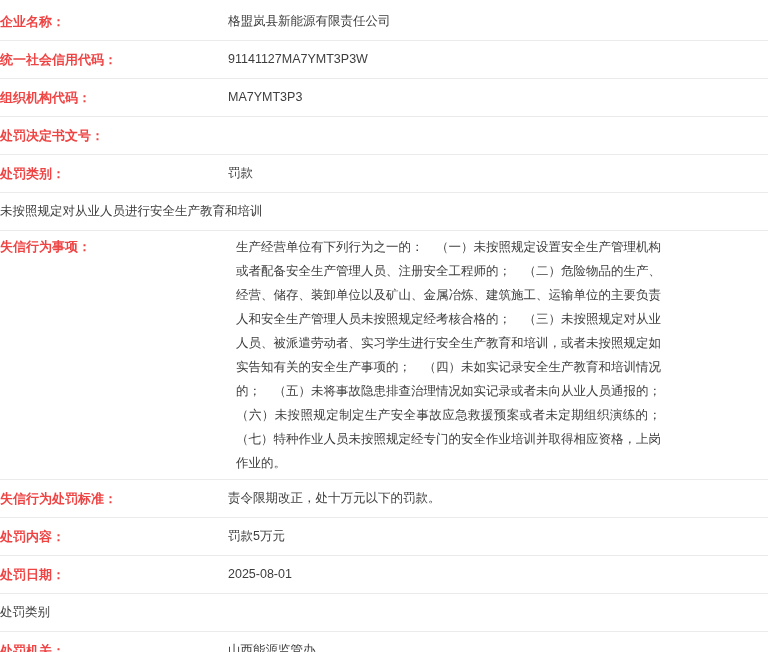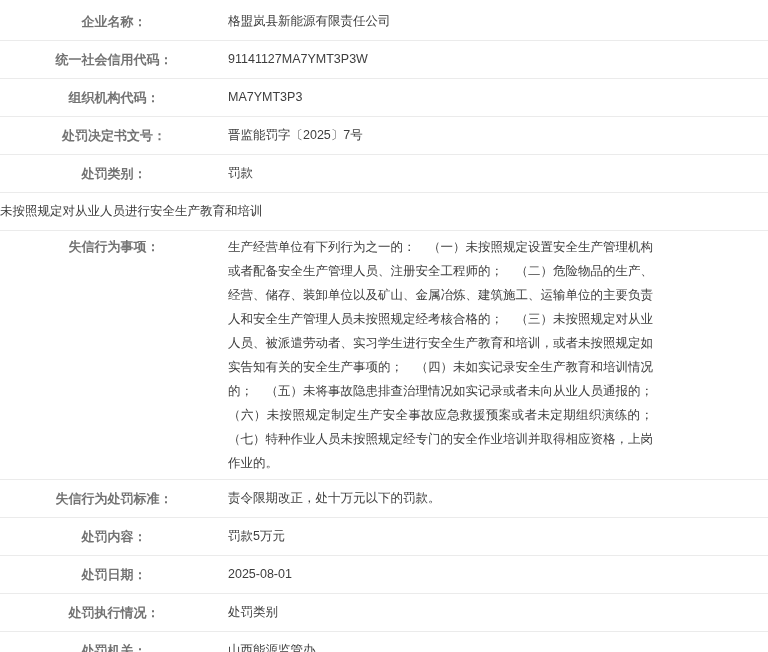--- a/index.html
+++ b/index.html
@@ -17,36 +17,37 @@
   }
   .row {
     display: flex;
     align-items: flex-start;
     border-bottom: 1px solid #ebebeb;
     padding: 9px 0;
   }
   .label {
     flex: 0 0 228px;
     width: 228px;
-    text-align: center;
+    text-align: left;
     font-weight: 700;
-    color: #737373;
+    color: #ef4444;
     font-size: 13px;
     line-height: 19px;
     white-space: nowrap;
   }
   .value {
     width: 425px;
     color: #3d3d3d;
     font-size: 12.5px;
     line-height: 19px;
     word-break: break-all;
   }
   .row.multiline {
     padding: 4px 0;
+    gap: 8px;
   }
   .row.multiline .label,
   .row.multiline .value {
     line-height: 24px;
   }
   .row.multiline .value {
     text-align: justify;
   }
 </style>
 </head>
@@ -64,21 +65,20 @@
     <div class="value">91141127MA7YMT3P3W</div>
   </div>
 
   <div class="row">
     <div class="label">组织机构代码：</div>
     <div class="value">MA7YMT3P3</div>
   </div>
 
   <div class="row">
     <div class="label">处罚决定书文号：</div>
-    <div class="value">晋监能罚字〔2025〕7号</div>
   </div>
 
   <div class="row">
     <div class="label">处罚类别：</div>
     <div class="value">罚款</div>
   </div>
 
   <div class="row">
     <div class="value">未按照规定对从业人员进行安全生产教育和培训</div>
   </div>
@@ -97,21 +97,20 @@
     <div class="label">处罚内容：</div>
     <div class="value">罚款5万元</div>
   </div>
 
   <div class="row">
     <div class="label">处罚日期：</div>
     <div class="value">2025-08-01</div>
   </div>
 
   <div class="row">
-    <div class="label">处罚执行情况：</div>
     <div class="value">处罚类别</div>
   </div>
 
   <div class="row">
     <div class="label">处罚机关：</div>
     <div class="value">山西能源监管办</div>
   </div>
 
 </div>
 

